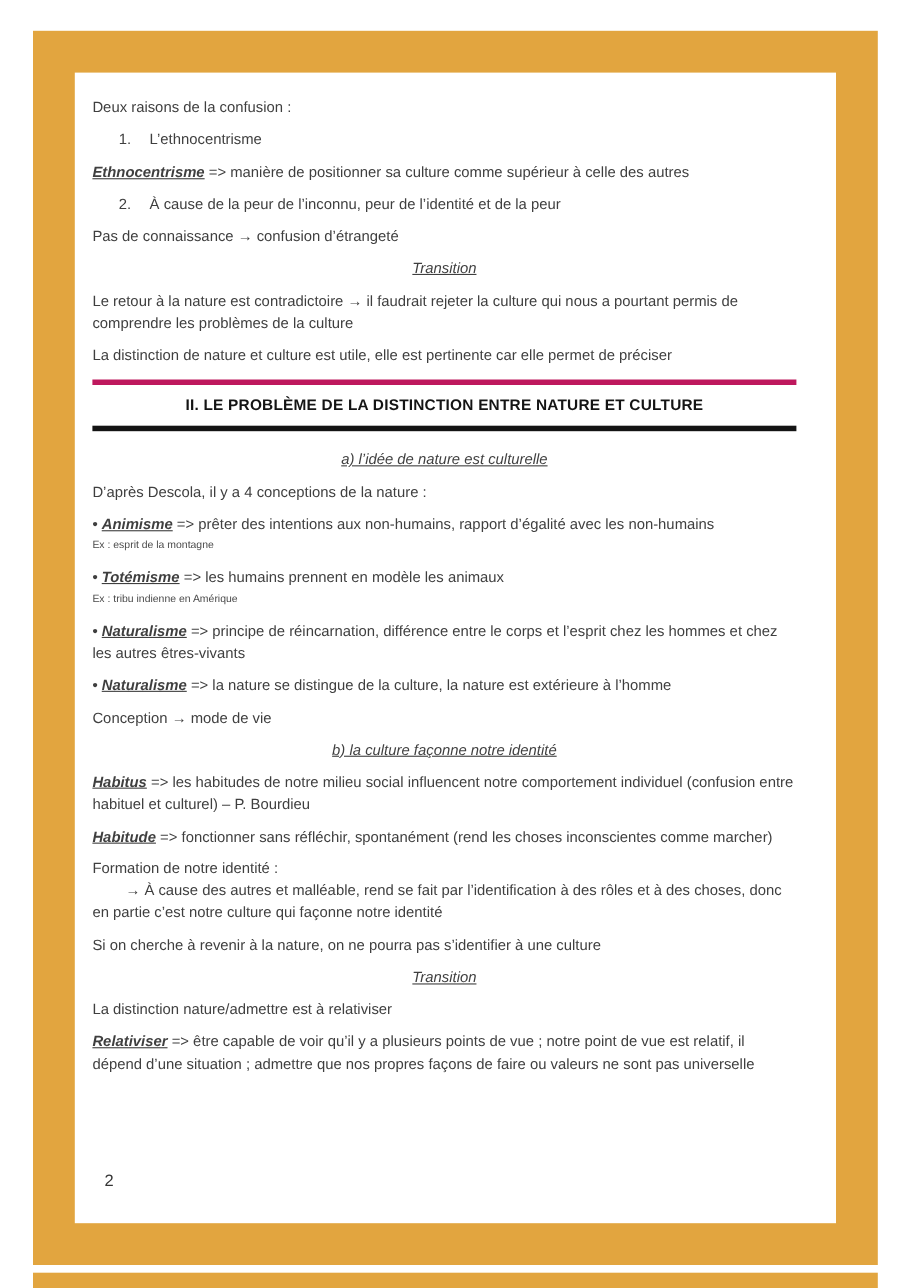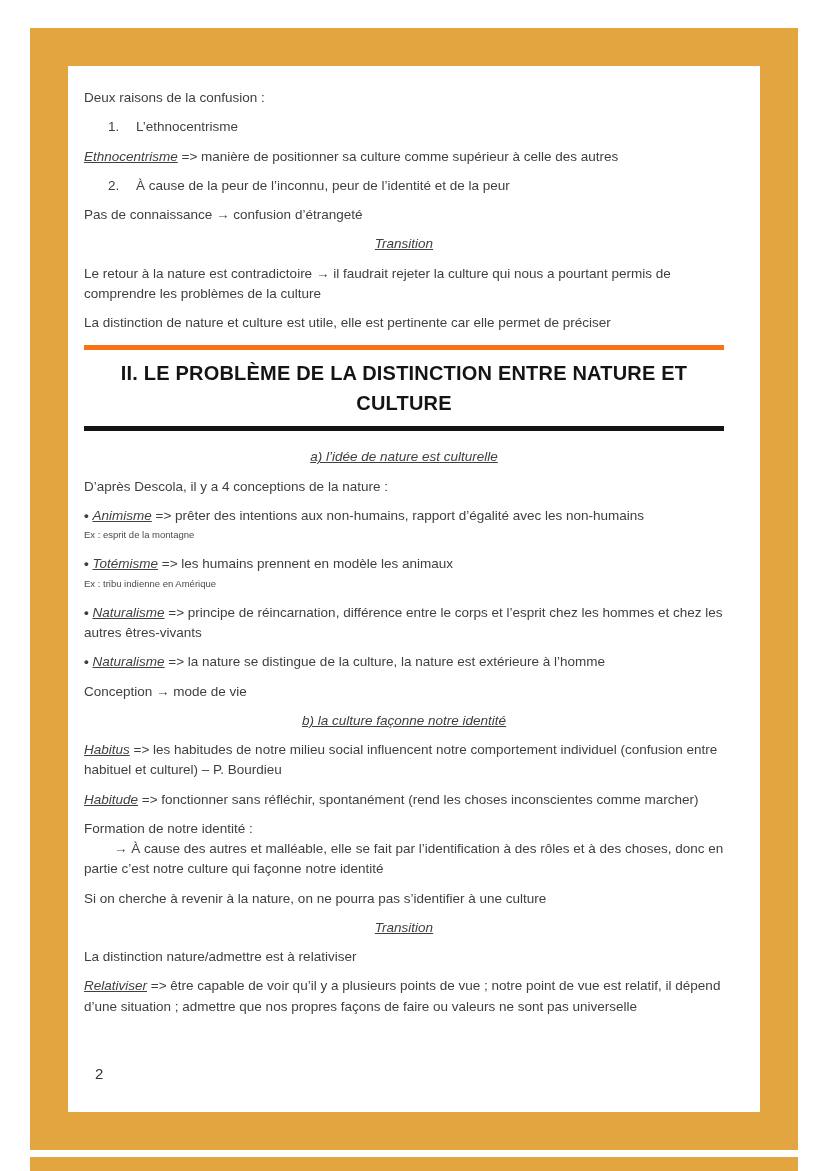--- a/index.html
+++ b/index.html
@@ -46,32 +46,32 @@
   }
   .content .center-heading {
     margin: 0 0 9px;
     text-align: center;
     font-style: italic;
     text-decoration: underline;
   }
   .content .section-heading {
     margin: 12px 0 16px;
     padding: 8px 0;
-    border-top: 5px solid #f97316;
+    border-top: 5px solid #be185d;
     border-bottom: 5px solid #141414;
     text-align: center;
     font-weight: bold;
-    font-size: 20px;
+    font-size: 14px;
     letter-spacing: 0.2px;
     color: #141414;
     text-decoration: none;
     font-style: normal;
   }
   .term {
-    font-weight: normal;
+    font-weight: bold;
     font-style: italic;
     text-decoration: underline;
   }
   .page-number {
     position: absolute; left: 95px; top: 1065px;
     font-size: 15px;
     color: #353535;
   }
 </style>
 </head>
@@ -97,21 +97,21 @@
     <div class="example"><span class="plain">Ex : esprit de la montagne</span></div>
     <div class="bullet"><span class="bullet-glyph">• </span><span class="term">Totémisme</span><span class="plain"> =&gt; les humains prennent en modèle les animaux</span></div>
     <div class="example"><span class="plain">Ex : tribu indienne en Amérique</span></div>
     <div class="bullet"><span class="bullet-glyph">• </span><span class="term">Naturalisme</span><span class="plain"> =&gt; principe de réincarnation, différence entre le corps et l’esprit chez les hommes et chez les autres êtres-vivants</span></div>
     <div class="bullet"><span class="bullet-glyph">• </span><span class="term">Naturalisme</span><span class="plain"> =&gt; la nature se distingue de la culture, la nature est extérieure à l’homme</span></div>
     <div class="p"><span class="plain">Conception → mode de vie</span></div>
     <div class="center-heading"><span class="plain">b) la culture façonne notre identité</span></div>
     <div class="p"><span class="term">Habitus</span><span class="plain"> =&gt; les habitudes de notre milieu social influencent notre comportement individuel (confusion entre habituel et culturel) – P. Bourdieu</span></div>
     <div class="p"><span class="term">Habitude</span><span class="plain"> =&gt; fonctionner sans réfléchir, spontanément (rend les choses inconscientes comme marcher)</span></div>
     <div class="p-tight"><span class="plain">Formation de notre identité :</span></div>
-    <div class="p-indent"><span class="plain">→ À cause des autres et malléable, elle se fait par l’identification à des rôles et à des choses, donc en partie c’est notre culture qui façonne notre identité</span></div>
+    <div class="p-indent"><span class="plain">→ À cause des autres et malléable, rend se fait par l’identification à des rôles et à des choses, donc en partie c’est notre culture qui façonne notre identité</span></div>
     <div class="p"><span class="plain">Si on cherche à revenir à la nature, on ne pourra pas s’identifier à une culture</span></div>
     <div class="center-heading"><span class="plain">Transition</span></div>
     <div class="p"><span class="plain">La distinction nature/admettre est à relativiser</span></div>
     <div class="p"><span class="term">Relativiser</span><span class="plain"> =&gt; être capable de voir qu’il y a plusieurs points de vue ; notre point de vue est relatif, il dépend d’une situation ; admettre que nos propres façons de faire ou valeurs ne sont pas universelle</span></div>
   </div>
 
 <div class="page-number">2</div>
 
 <div class="next-page-strip"></div>
 

